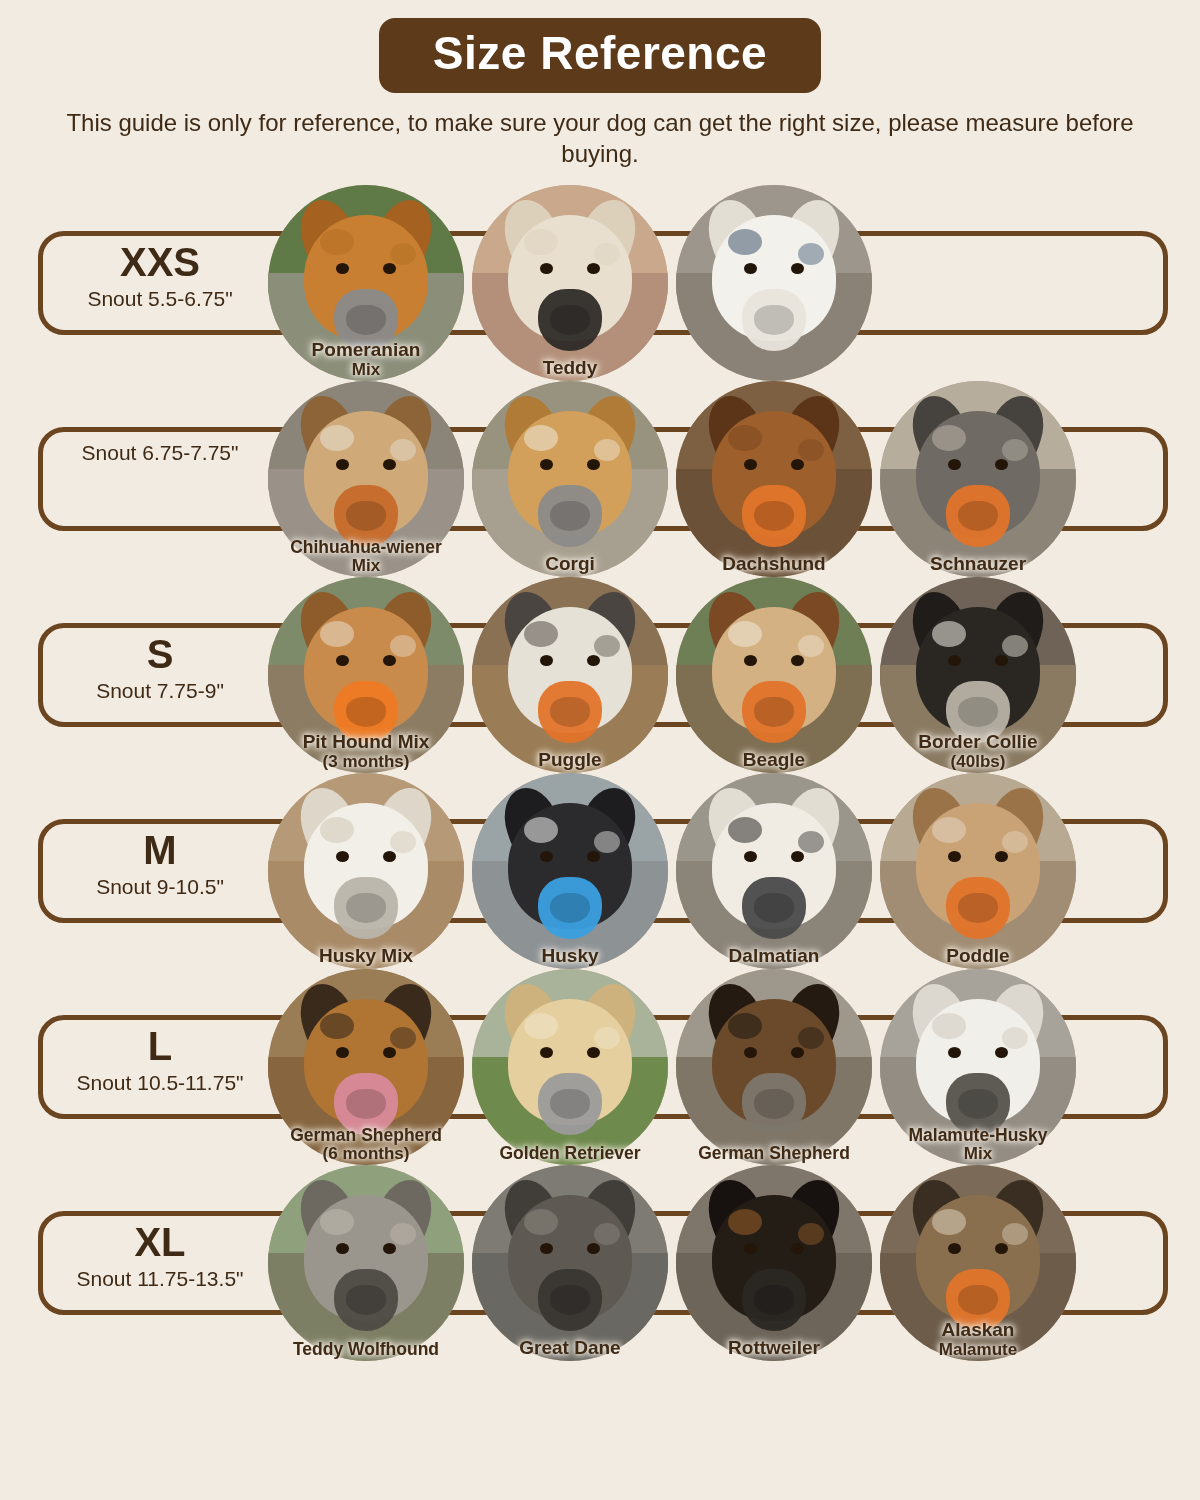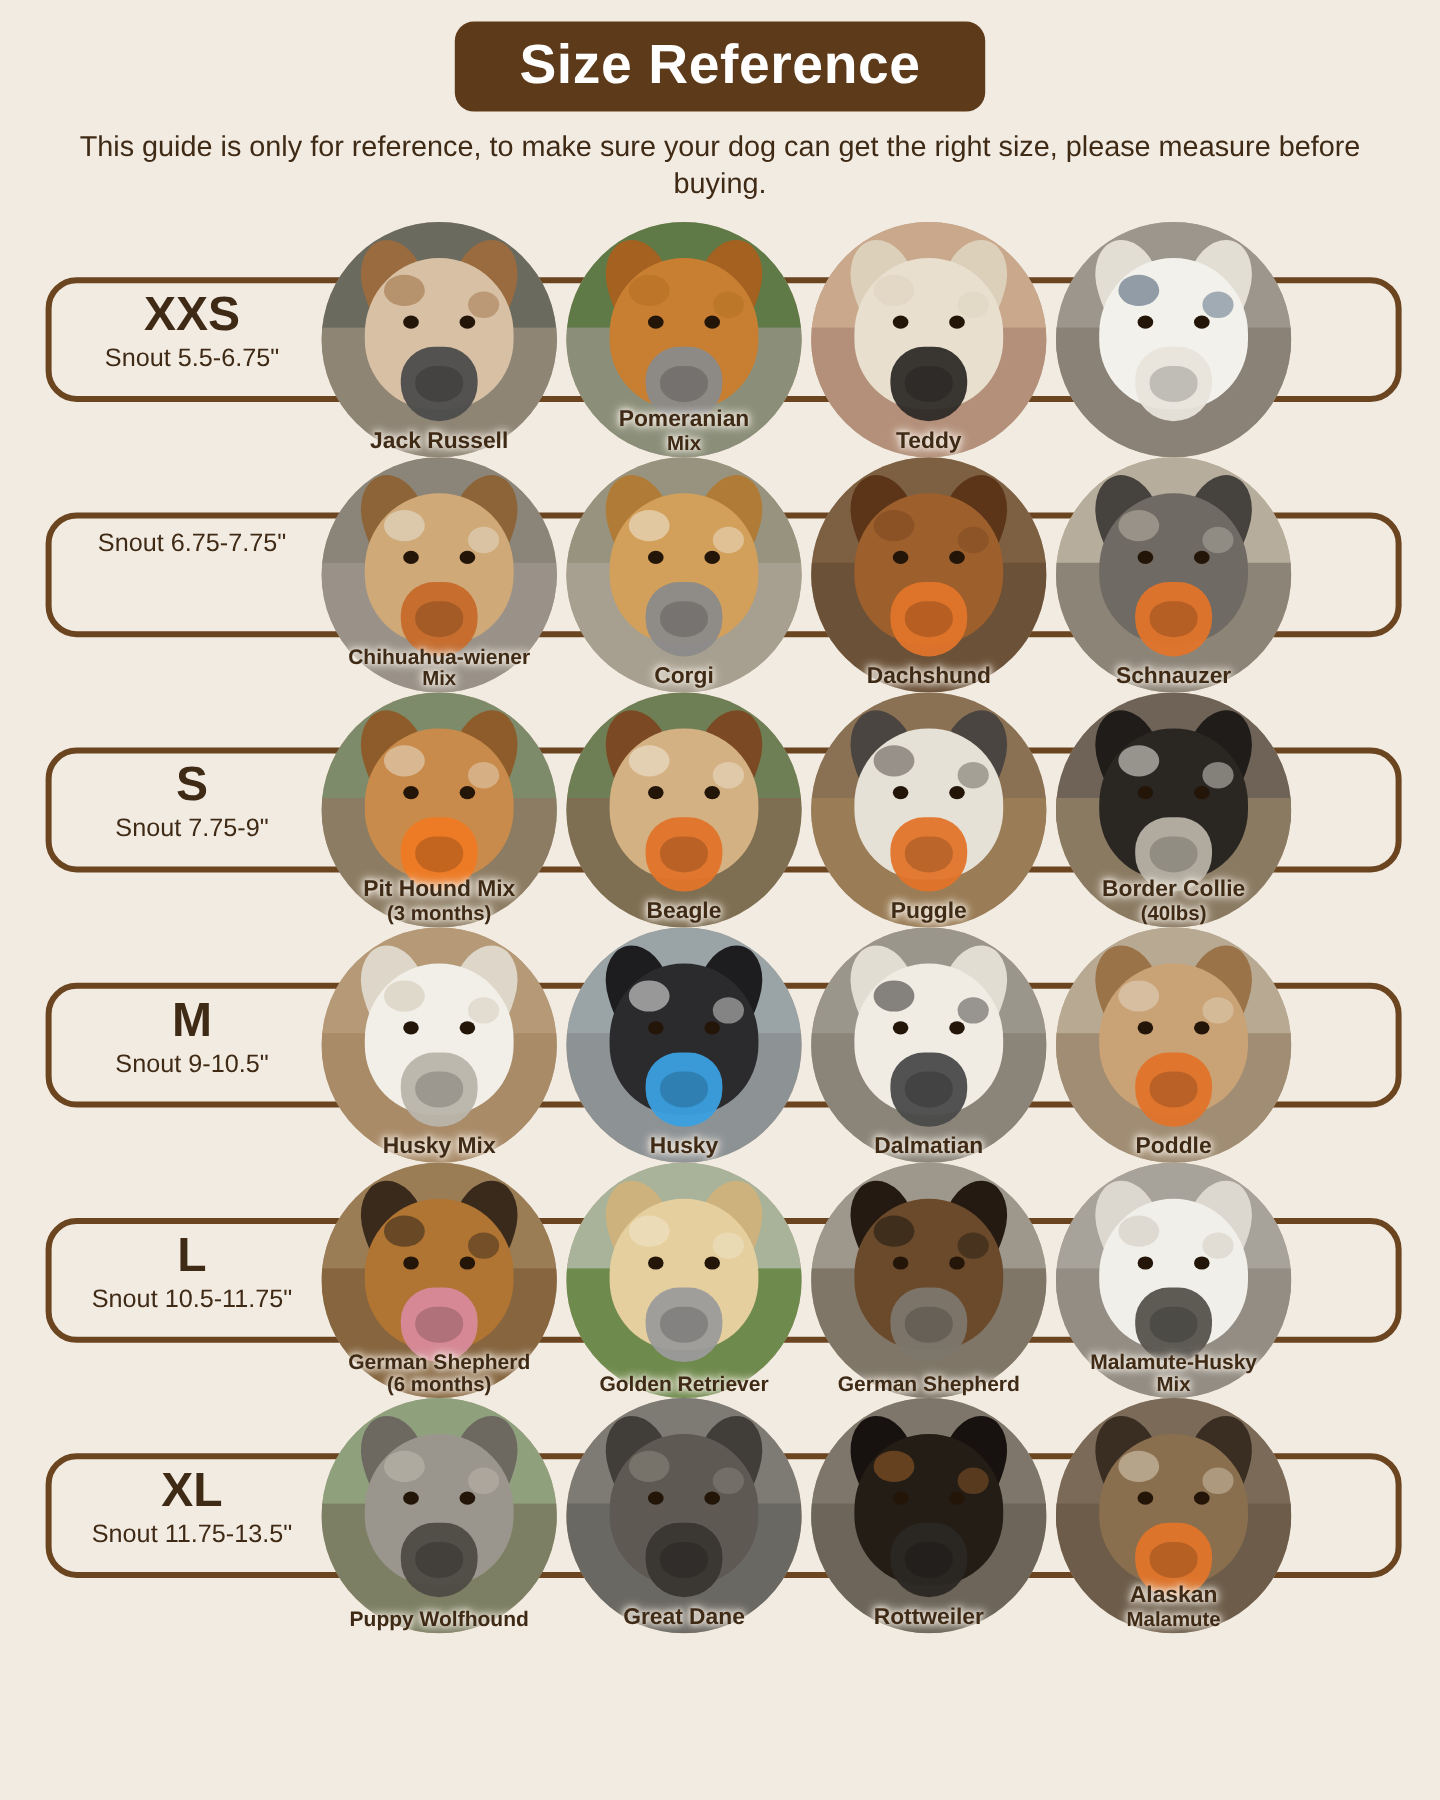--- a/index.html
+++ b/index.html
@@ -181,38 +181,20 @@
       <div class="row">
         <div class="size-pill" style="top: 46px;"></div>
         <div class="size-label" style="top: 56px;">
           <div class="size-name">XXS</div>
           <div class="size-snout">Snout 5.5-6.75"</div>
         </div>
         <div class="cards">
           <div class="card">
             <div class="photo">
               <div class="ph">
-                <div class="sky" style="background:#6a6a5e"></div>
-                <div class="ground" style="background:#8e8575"></div>
-                <div class="ear" style="width:52px;height:74px;left:34px;top:14px;background:#9a6b3f;transform:rotate(-18deg)"></div>
-                <div class="ear" style="width:52px;height:74px;right:34px;top:14px;background:#9a6b3f;transform:rotate(18deg)"></div>
-                <div class="dog-head" style="left:36px;top:30px;width:124px;height:126px;background:#d8c0a4"></div>
-                <div class="blotch" style="left:52px;top:44px;width:34px;height:26px;background:#9a6b3f;opacity:.55"></div>
-                <div class="blotch" style="right:48px;top:58px;width:26px;height:22px;background:#9a6b3f;opacity:.45"></div>
-                <div class="eye" style="left:68px;top:78px"></div>
-                <div class="eye" style="right:68px;top:78px"></div>
-                <div class="snout-muzzle" style="left:66px;top:104px;width:64px;height:62px;background:#4c4c4c"></div>
-                <div class="snout-muzzle" style="left:78px;top:120px;width:40px;height:30px;background:rgba(0,0,0,.18)"></div>
-              </div>
-            </div>
-            <div class="caption"><span>Jack Russell</span></div>
-          </div>
-          <div class="card">
-            <div class="photo">
-              <div class="ph">
                 <div class="sky" style="background:#5f7a46"></div>
                 <div class="ground" style="background:#8b8f7a"></div>
                 <div class="ear" style="width:52px;height:74px;left:34px;top:14px;background:#a4611f;transform:rotate(-18deg)"></div>
                 <div class="ear" style="width:52px;height:74px;right:34px;top:14px;background:#a4611f;transform:rotate(18deg)"></div>
                 <div class="dog-head" style="left:36px;top:30px;width:124px;height:126px;background:#c97f31"></div>
                 <div class="blotch" style="left:52px;top:44px;width:34px;height:26px;background:#b06e22;opacity:.55"></div>
                 <div class="blotch" style="right:48px;top:58px;width:26px;height:22px;background:#b06e22;opacity:.45"></div>
                 <div class="eye" style="left:68px;top:78px"></div>
                 <div class="eye" style="right:68px;top:78px"></div>
                 <div class="snout-muzzle" style="left:66px;top:104px;width:64px;height:62px;background:#8a8a8a"></div>
@@ -359,56 +341,56 @@
                 <div class="eye" style="right:68px;top:78px"></div>
                 <div class="snout-muzzle" style="left:66px;top:104px;width:64px;height:62px;background:#ef7a24"></div>
                 <div class="snout-muzzle" style="left:78px;top:120px;width:40px;height:30px;background:rgba(0,0,0,.18)"></div>
               </div>
             </div>
             <div class="caption"><span>Pit Hound Mix</span><span class="sub">(3 months)</span></div>
           </div>
           <div class="card">
             <div class="photo">
               <div class="ph">
+                <div class="sky" style="background:#8a7154"></div>
+                <div class="ground" style="background:#9a7c56"></div>
+                <div class="ear" style="width:52px;height:74px;left:34px;top:14px;background:#4a4540;transform:rotate(-18deg)"></div>
+                <div class="ear" style="width:52px;height:74px;right:34px;top:14px;background:#4a4540;transform:rotate(18deg)"></div>
+                <div class="dog-head" style="left:36px;top:30px;width:124px;height:126px;background:#e6e1d6"></div>
+                <div class="blotch" style="left:52px;top:44px;width:34px;height:26px;background:#57514a;opacity:.55"></div>
+                <div class="blotch" style="right:48px;top:58px;width:26px;height:22px;background:#57514a;opacity:.45"></div>
+                <div class="eye" style="left:68px;top:78px"></div>
+                <div class="eye" style="right:68px;top:78px"></div>
+                <div class="snout-muzzle" style="left:66px;top:104px;width:64px;height:62px;background:#e2742a"></div>
+                <div class="snout-muzzle" style="left:78px;top:120px;width:40px;height:30px;background:rgba(0,0,0,.18)"></div>
+              </div>
+            </div>
+            <div class="caption"><span>Puggle</span></div>
+          </div>
+          <div class="card">
+            <div class="photo">
+              <div class="ph">
                 <div class="sky" style="background:#6f7f55"></div>
                 <div class="ground" style="background:#7e6e52"></div>
                 <div class="ear" style="width:52px;height:74px;left:34px;top:14px;background:#7b4a24;transform:rotate(-18deg)"></div>
                 <div class="ear" style="width:52px;height:74px;right:34px;top:14px;background:#7b4a24;transform:rotate(18deg)"></div>
                 <div class="dog-head" style="left:36px;top:30px;width:124px;height:126px;background:#d4b183"></div>
                 <div class="blotch" style="left:52px;top:44px;width:34px;height:26px;background:#efe7d8;opacity:.55"></div>
                 <div class="blotch" style="right:48px;top:58px;width:26px;height:22px;background:#efe7d8;opacity:.45"></div>
                 <div class="eye" style="left:68px;top:78px"></div>
                 <div class="eye" style="right:68px;top:78px"></div>
                 <div class="snout-muzzle" style="left:66px;top:104px;width:64px;height:62px;background:#e2742a"></div>
                 <div class="snout-muzzle" style="left:78px;top:120px;width:40px;height:30px;background:rgba(0,0,0,.18)"></div>
               </div>
             </div>
             <div class="caption"><span>Beagle</span></div>
           </div>
           <div class="card">
             <div class="photo">
               <div class="ph">
-                <div class="sky" style="background:#8a7154"></div>
-                <div class="ground" style="background:#9a7c56"></div>
-                <div class="ear" style="width:52px;height:74px;left:34px;top:14px;background:#4a4540;transform:rotate(-18deg)"></div>
-                <div class="ear" style="width:52px;height:74px;right:34px;top:14px;background:#4a4540;transform:rotate(18deg)"></div>
-                <div class="dog-head" style="left:36px;top:30px;width:124px;height:126px;background:#e6e1d6"></div>
-                <div class="blotch" style="left:52px;top:44px;width:34px;height:26px;background:#57514a;opacity:.55"></div>
-                <div class="blotch" style="right:48px;top:58px;width:26px;height:22px;background:#57514a;opacity:.45"></div>
-                <div class="eye" style="left:68px;top:78px"></div>
-                <div class="eye" style="right:68px;top:78px"></div>
-                <div class="snout-muzzle" style="left:66px;top:104px;width:64px;height:62px;background:#e2742a"></div>
-                <div class="snout-muzzle" style="left:78px;top:120px;width:40px;height:30px;background:rgba(0,0,0,.18)"></div>
-              </div>
-            </div>
-            <div class="caption"><span>Puggle</span></div>
-          </div>
-          <div class="card">
-            <div class="photo">
-              <div class="ph">
                 <div class="sky" style="background:#6e6356"></div>
                 <div class="ground" style="background:#8a7a62"></div>
                 <div class="ear" style="width:52px;height:74px;left:34px;top:14px;background:#1f1c19;transform:rotate(-18deg)"></div>
                 <div class="ear" style="width:52px;height:74px;right:34px;top:14px;background:#1f1c19;transform:rotate(18deg)"></div>
                 <div class="dog-head" style="left:36px;top:30px;width:124px;height:126px;background:#2a2723"></div>
                 <div class="blotch" style="left:52px;top:44px;width:34px;height:26px;background:#f1ede5;opacity:.55"></div>
                 <div class="blotch" style="right:48px;top:58px;width:26px;height:22px;background:#f1ede5;opacity:.45"></div>
                 <div class="eye" style="left:68px;top:78px"></div>
                 <div class="eye" style="right:68px;top:78px"></div>
                 <div class="snout-muzzle" style="left:66px;top:104px;width:64px;height:62px;background:#b8b2a6"></div>
@@ -597,21 +579,21 @@
                 <div class="ear" style="width:52px;height:74px;right:34px;top:14px;background:#6d6860;transform:rotate(18deg)"></div>
                 <div class="dog-head" style="left:36px;top:30px;width:124px;height:126px;background:#9b968d"></div>
                 <div class="blotch" style="left:52px;top:44px;width:34px;height:26px;background:#c0bbb1;opacity:.55"></div>
                 <div class="blotch" style="right:48px;top:58px;width:26px;height:22px;background:#c0bbb1;opacity:.45"></div>
                 <div class="eye" style="left:68px;top:78px"></div>
                 <div class="eye" style="right:68px;top:78px"></div>
                 <div class="snout-muzzle" style="left:66px;top:104px;width:64px;height:62px;background:#4e4a44"></div>
                 <div class="snout-muzzle" style="left:78px;top:120px;width:40px;height:30px;background:rgba(0,0,0,.18)"></div>
               </div>
             </div>
-            <div class="caption small"><span>Puppy Wolfhound</span></div>
+            <div class="caption small"><span>Teddy Wolfhound</span></div>
           </div>
           <div class="card">
             <div class="photo">
               <div class="ph">
                 <div class="sky" style="background:#7d7b74"></div>
                 <div class="ground" style="background:#6a6862"></div>
                 <div class="ear" style="width:52px;height:74px;left:34px;top:14px;background:#413e39;transform:rotate(-18deg)"></div>
                 <div class="ear" style="width:52px;height:74px;right:34px;top:14px;background:#413e39;transform:rotate(18deg)"></div>
                 <div class="dog-head" style="left:36px;top:30px;width:124px;height:126px;background:#5e5a53"></div>
                 <div class="blotch" style="left:52px;top:44px;width:34px;height:26px;background:#8d8880;opacity:.55"></div>

